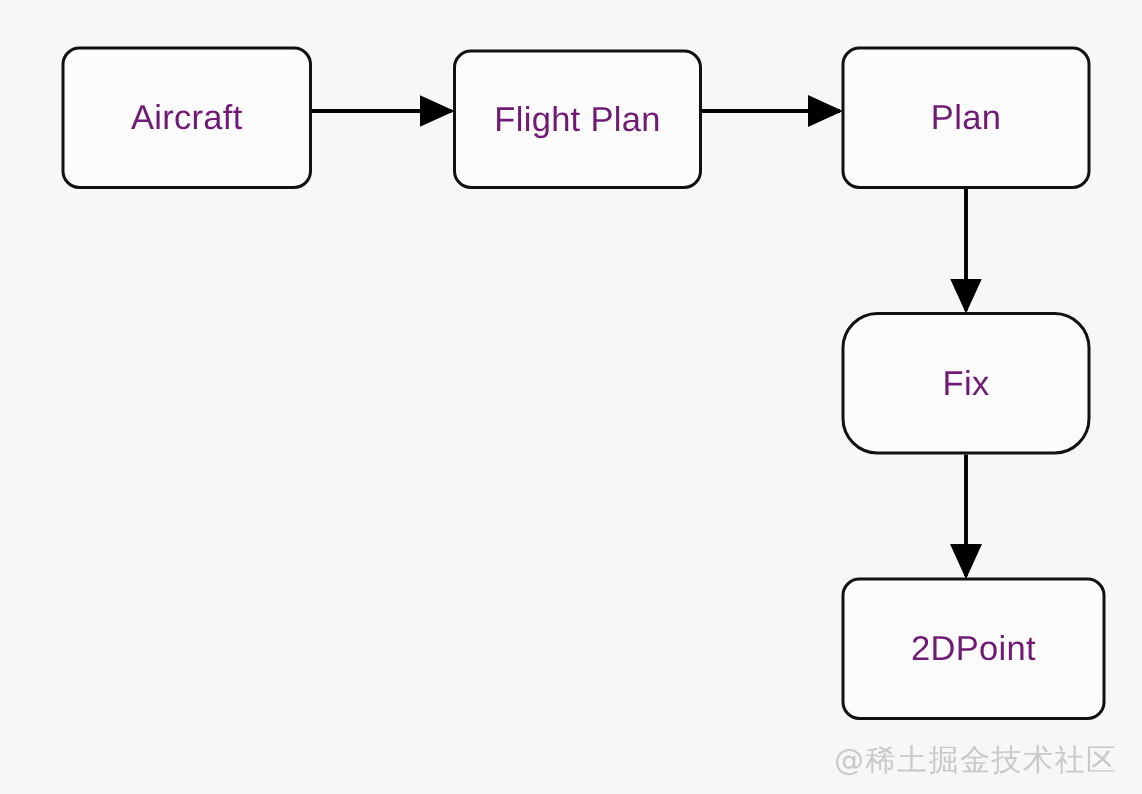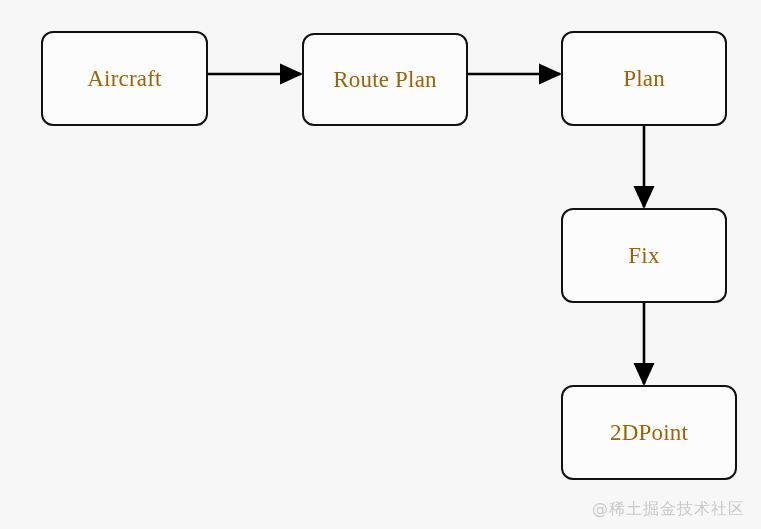--- a/index.html
+++ b/index.html
@@ -24,41 +24,41 @@
     position: absolute;
     box-sizing: border-box;
     background: #fcfcfc;
     border: 2px solid #111111;
     border-radius: 12px;
     display: flex;
     align-items: center;
     justify-content: center;
   }
   .node-label {
-    font-family: Liberation Serif, serif;
+    font-family: Liberation Sans, sans-serif;
     font-size: 23px;
-    color: #a16207;
+    color: #701a75;
     line-height: 1;
     letter-spacing: 0.2px;
     white-space: nowrap;
   }
   .edge-layer {
     position: absolute;
     left: 0;
     top: 0;
     width: 761px;
     height: 529px;
     pointer-events: none;
   }
   .watermark {
     position: absolute;
     right: 16px;
     bottom: 9px;
     font-family: "DejaVu Sans", sans-serif;
-    font-size: 16px;
+    font-size: 20px;
     color: #c9c9c9;
     letter-spacing: 1px;
     white-space: nowrap;
     margin-left: 44px;
   }
 </style>
 </head>
 <body>
 
 <div id="diagram-canvas">
@@ -73,28 +73,28 @@
     <line x1="468" y1="74" x2="560" y2="74" stroke="#000000" stroke-width="2.6" marker-end="url(#arrowhead)"></line>
     <line x1="644" y1="126" x2="644" y2="207" stroke="#000000" stroke-width="2.6" marker-end="url(#arrowhead)"></line>
     <line x1="644" y1="303" x2="644" y2="384" stroke="#000000" stroke-width="2.6" marker-end="url(#arrowhead)"></line>
   </svg>
 
   <div class="node-box" style="left:41px; top:31px; width:167px; height:95px;">
     <span class="node-label">Aircraft</span>
   </div>
 
   <div class="node-box" style="left:302px; top:33px; width:166px; height:93px;">
-    <span class="node-label">Route Plan</span>
+    <span class="node-label">Flight Plan</span>
   </div>
 
   <div class="node-box" style="left:561px; top:31px; width:166px; height:95px;">
     <span class="node-label">Plan</span>
   </div>
 
-  <div class="node-box" style="left:561px; top:208px; width:166px; height:95px;">
+  <div class="node-box" style="left:561px; top:208px; width:166px; height:95px;border-radius:24px;">
     <span class="node-label">Fix</span>
   </div>
 
   <div class="node-box" style="left:561px; top:385px; width:176px; height:95px;">
     <span class="node-label">2DPoint</span>
   </div>
 
   <div class="watermark">@稀土掘金技术社区</div>
 
 </div>

